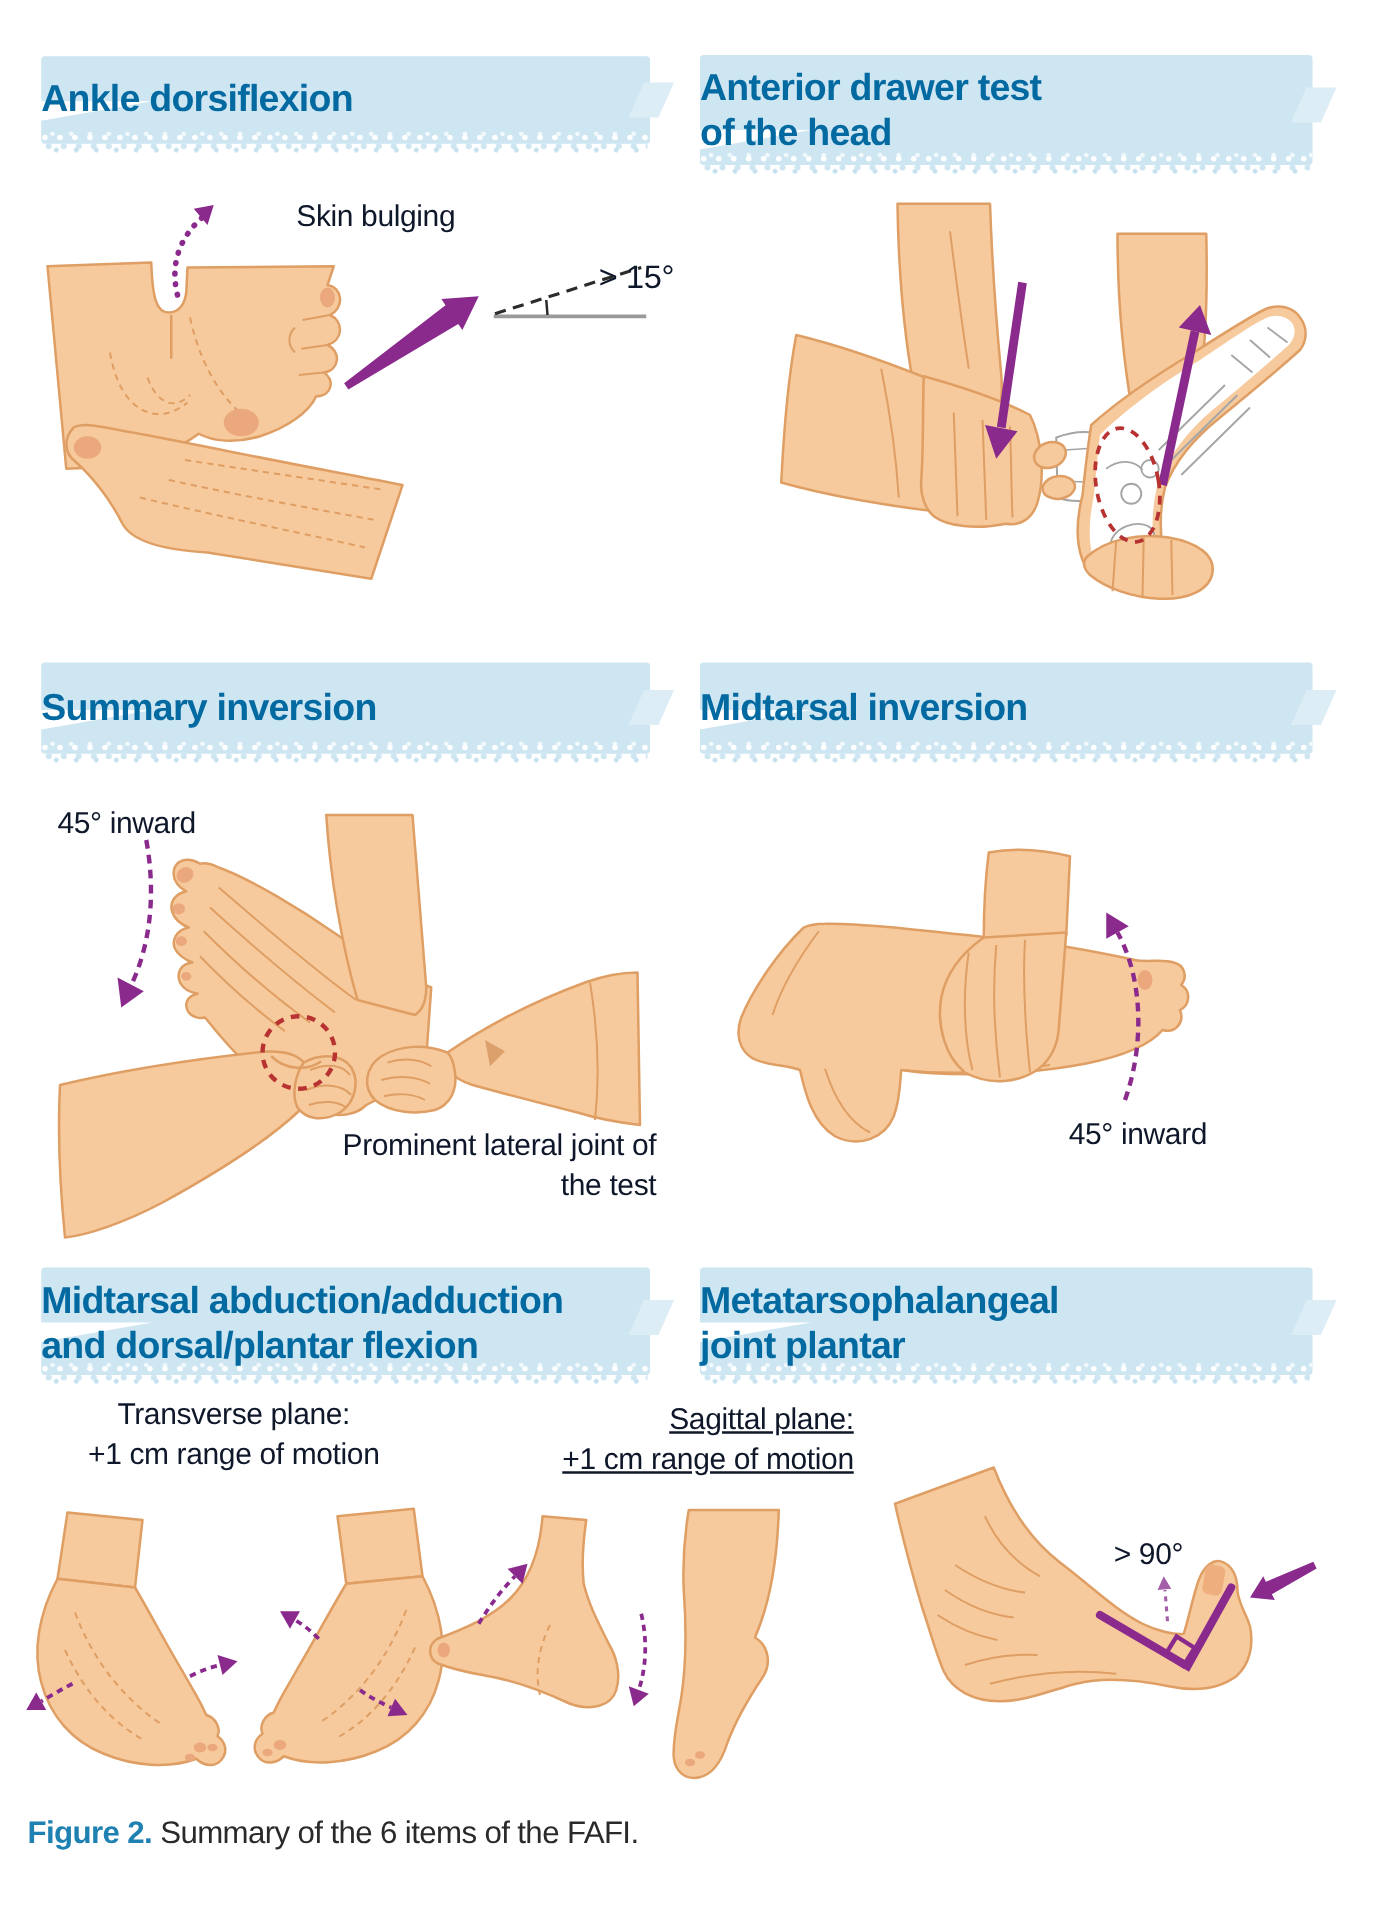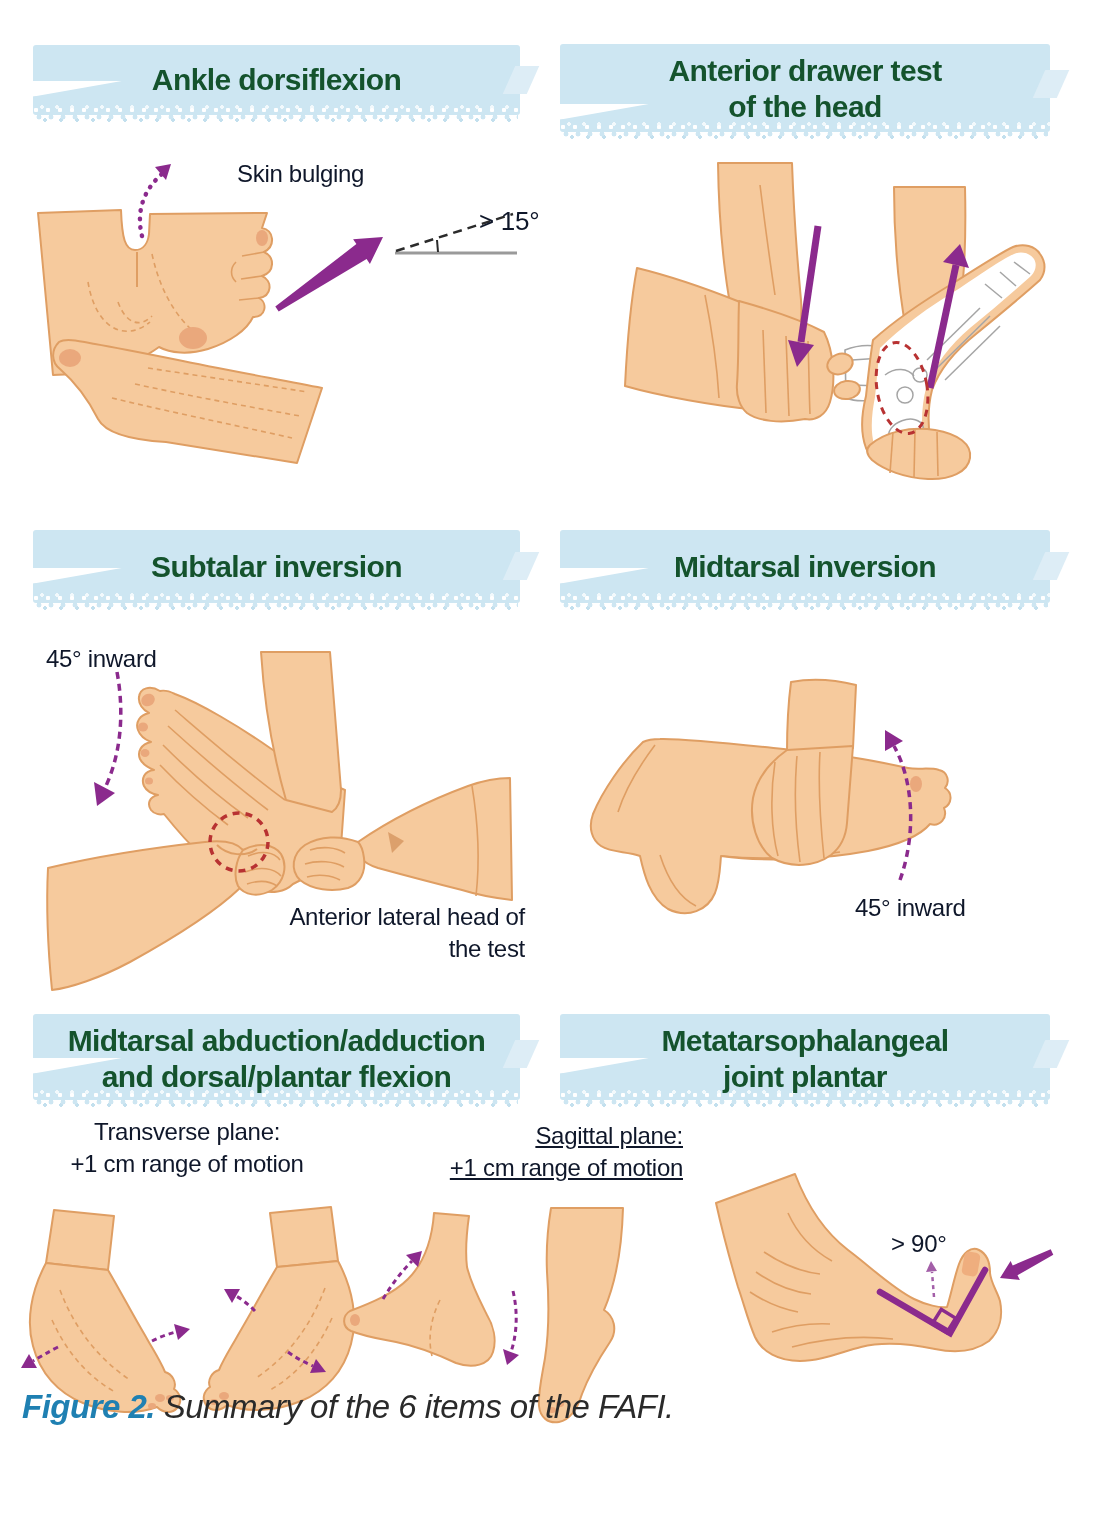--- a/index.html
+++ b/index.html
@@ -7,28 +7,28 @@
   #fig{position:relative;width:1107px;height:1535px;overflow:hidden;}
   .banner{position:absolute;background:#cde6f2;border-radius:3px;}
   .banner .notch{position:absolute;left:-3px;top:46%;width:92px;height:16px;background:#fff;clip-path:polygon(0 0,100% 50%,0 100%);transform:rotate(-5deg);}
   .banner .tail{position:absolute;right:-13px;top:30%;width:24px;height:28px;background:#ddedf6;transform:skewX(-24deg);}
   .banner .speckle-in{position:absolute;left:0;right:0;bottom:0;height:11px;
     background-image:radial-gradient(circle at 3px 6px,#fff 2px,transparent 2.5px),radial-gradient(circle at 9px 3px,rgba(255,255,255,.75) 1.6px,transparent 2px);
     background-size:12px 12px,15px 11px;}
   .banner .speckle-out{position:absolute;left:2px;right:2px;bottom:-8px;height:9px;
     background-image:radial-gradient(circle at 4px 3px,#cde6f2 2.2px,transparent 2.7px),radial-gradient(circle at 10px 6px,#c3e0ee 1.6px,transparent 2.1px);
     background-size:12px 9px,16px 8px;}
-  .banner-title{position:relative;text-align:center;font-weight:700;color:#14532d;letter-spacing:-.6px;font-size:30px;}
+  .banner-title{position:relative;font-weight:700;color:#0369a1;letter-spacing:-.6px;font-size:30px;}
   .banner-title .line{display:block;line-height:36px;}
   #banner1 .banner-title{line-height:70px;}
   #banner3 .banner-title,#banner4 .banner-title{line-height:73px;}
   #banner2 .banner-title,#banner5 .banner-title,#banner6 .banner-title{padding-top:9px;}
   .note{position:absolute;color:#0f172a;font-size:24px;letter-spacing:-.3px;line-height:32px;}
   .note .ln{display:block;white-space:nowrap;}
-  .caption{position:absolute;left:22px;top:1388px;font-size:33px;letter-spacing:-.5px;color:#2a2a2a;white-space:nowrap;font-style:italic;}
+  .caption{position:absolute;left:22px;top:1452px;font-size:25px;letter-spacing:-.5px;color:#2a2a2a;white-space:nowrap;}
   .caption .fig{color:#1f80b2;font-weight:700;}
   svg{position:absolute;left:0;top:0;}
 </style>
 </head>
 <body>
 
 <div id="fig">
 
   <div class="banner" id="banner1" style="left:33px;top:45px;width:487px;height:70px;">
     <div class="notch"></div>
@@ -45,21 +45,21 @@
     <div class="banner-title">
       <span class="line">Anterior drawer test</span>
       <span class="line">of the head</span>
     </div>
   </div>
   <div class="banner" id="banner3" style="left:33px;top:530px;width:487px;height:73px;">
     <div class="notch"></div>
     <div class="tail"></div>
     <div class="speckle-in"></div>
     <div class="speckle-out"></div>
-    <div class="banner-title">Subtalar inversion</div>
+    <div class="banner-title">Summary inversion</div>
   </div>
   <div class="banner" id="banner4" style="left:560px;top:530px;width:490px;height:73px;">
     <div class="notch"></div>
     <div class="tail"></div>
     <div class="speckle-in"></div>
     <div class="speckle-out"></div>
     <div class="banner-title">Midtarsal inversion</div>
   </div>
   <div class="banner" id="banner5" style="left:33px;top:1014px;width:487px;height:86px;">
     <div class="notch"></div>
@@ -317,21 +317,21 @@
       <line x1="934" y1="1297" x2="932" y2="1272" stroke="#a35fa8" stroke-width="2.5" stroke-dasharray="4 4"></line>
       <polygon points="931,1261 926,1272 937,1271" fill="#a35fa8"></polygon>
     </g>
     <polygon points="1050.7,1249.3 1012.7,1265.4 1010.6,1261 1000,1278 1019.9,1280 1017.5,1275.3 1053.3,1254.7" fill="#8b2a8d"></polygon>
   </svg>
 
   <div class="note" style="left:237px;top:158px;">Skin bulging</div>
   <div class="note" style="left:479px;top:205px;font-size:26px;">&gt; 15°</div>
   <div class="note" style="left:46px;top:643px;">45° inward</div>
   <div class="note" style="left:225px;top:901px;width:300px;text-align:right;">
-    <span class="ln">Anterior lateral head of</span>
+    <span class="ln">Prominent lateral joint of</span>
     <span class="ln">the test</span>
   </div>
   <div class="note" style="left:855px;top:892px;">45° inward</div>
   <div class="note" style="left:37px;top:1116px;width:300px;text-align:center;">
     <span class="ln">Transverse plane:</span>
     <span class="ln">+1 cm range of motion</span>
   </div>
   <div class="note" style="left:383px;top:1120px;width:300px;text-align:right;text-decoration:underline;">
     <span class="ln">Sagittal plane:</span>
     <span class="ln">+1 cm range of motion</span>

